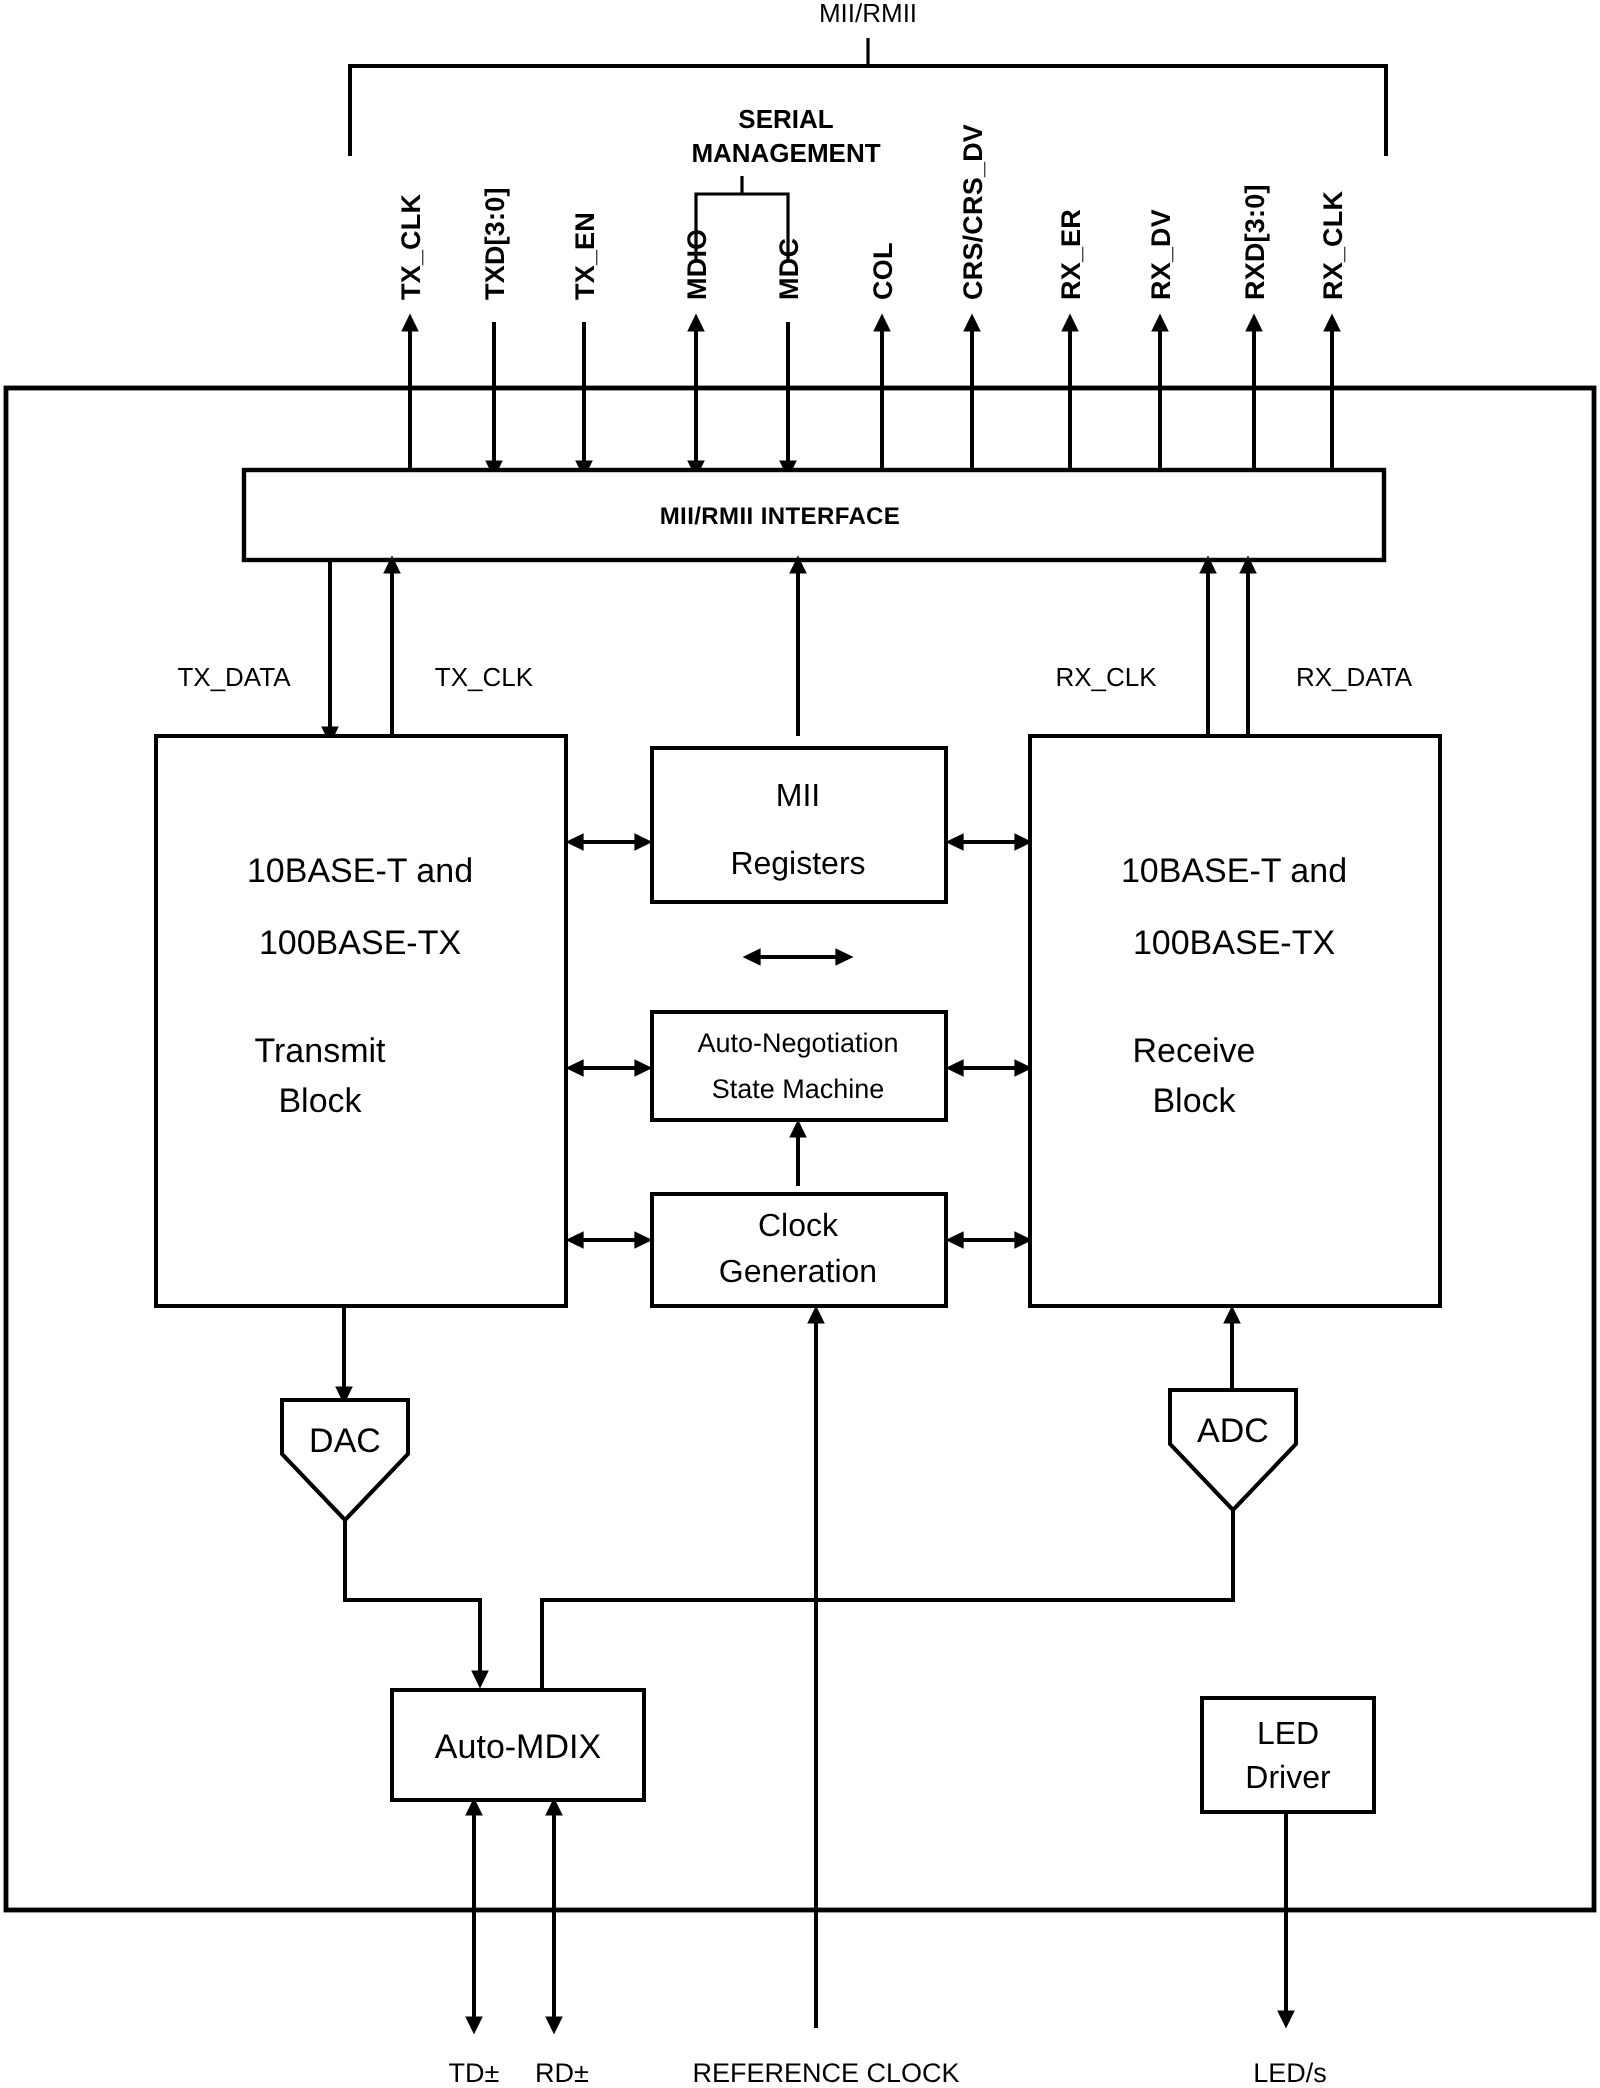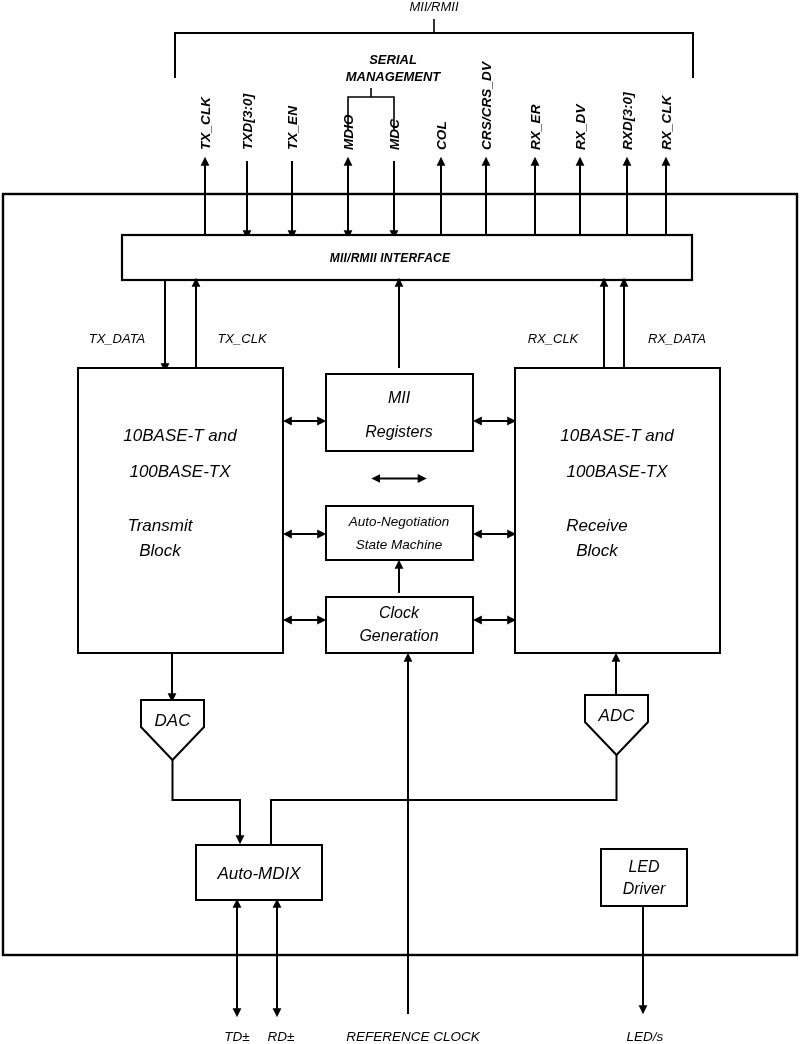--- a/index.html
+++ b/index.html
@@ -10,21 +10,20 @@
   body {
     width: 800px;
     height: 1044px;
     font-family: "Liberation Sans", sans-serif;
     overflow: hidden;
   }
   #diagram-root {
     position: relative;
     width: 800px;
     height: 1044px;
-    font-style: italic;
   }
   svg#blockdiagram {
     display: block;
     width: 800px;
     height: 1044px;
   }
   .ln {
     stroke: #000000;
     stroke-width: 2;
     fill: none;

